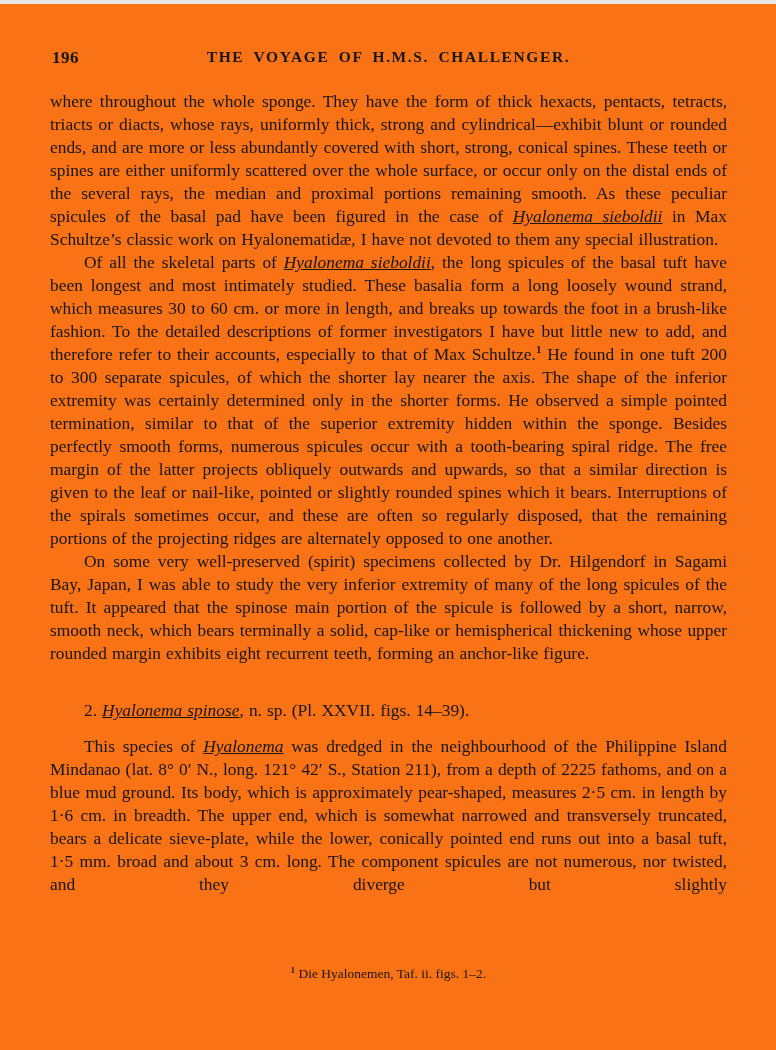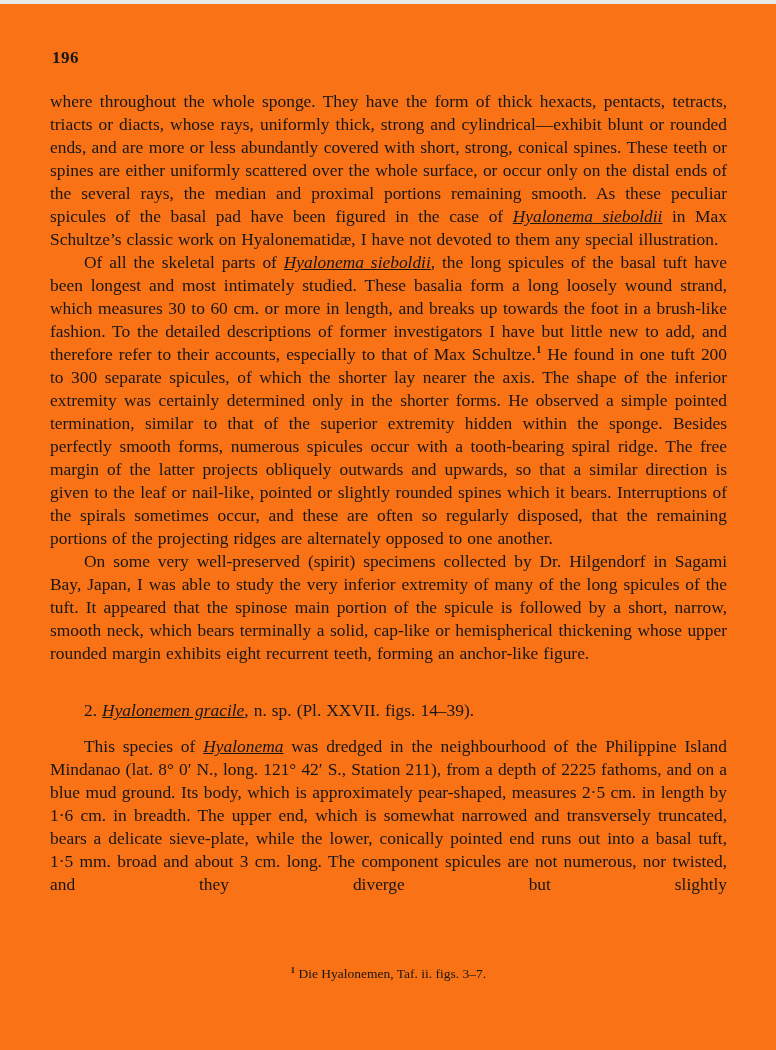--- a/index.html
+++ b/index.html
@@ -79,24 +79,25 @@
     font-size: 13.5px;
     line-height: 18px;
   }
 </style>
 </head>
 <body>
 
 <div class="page">
   <header class="running-head">
     <span class="page-number">196</span>
+    <span class="running-title">THE VOYAGE OF H.M.S. CHALLENGER.</span>
   </header>
 
   <main class="body-text">
       <p class=""><span>where throughout the whole sponge.  They have the form of thick hexacts, pentacts, tetracts, triacts or diacts, whose rays, uniformly thick, strong and cylindrical—exhibit blunt or rounded ends, and are more or less abundantly covered with short, strong, conical spines.  These teeth or spines are either uniformly scattered over the whole surface, or occur only on the distal ends of the several rays, the median and proximal portions remaining smooth.  As these peculiar spicules of the basal pad have been figured in the case of </span><span class="italic">Hyalonema sieboldii</span><span> in Max Schultze’s classic work on Hyalonematidæ, I have not devoted to them any special illustration.</span></p>
       <p class="indent"><span>Of all the skeletal parts of </span><span class="italic">Hyalonema sieboldii</span><span>, the long spicules of the basal tuft have been longest and most intimately studied.  These basalia form a long loosely wound strand, which measures 30 to 60 cm. or more in length, and breaks up towards the foot in a brush-like fashion.  To the detailed descriptions of former investigators I have but little new to add, and therefore refer to their accounts, especially to that of Max Schultze.</span><sup class="fn-ref">1</sup><span>  He found in one tuft 200 to 300 separate spicules, of which the shorter lay nearer the axis.  The shape of the inferior extremity was certainly determined only in the shorter forms.  He observed a simple pointed termination, similar to that of the superior extremity hidden within the sponge.  Besides perfectly smooth forms, numerous spicules occur with a tooth-bearing spiral ridge.  The free margin of the latter projects obliquely outwards and upwards, so that a similar direction is given to the leaf or nail-like, pointed or slightly rounded spines which it bears.  Interruptions of the spirals sometimes occur, and these are often so regularly disposed, that the remaining portions of the projecting ridges are alternately opposed to one another.</span></p>
       <p class="indent"><span>On some very well-preserved (spirit) specimens collected by Dr. Hilgendorf in Sagami Bay, Japan, I was able to study the very inferior extremity of many of the long spicules of the tuft.  It appeared that the spinose main portion of the spicule is followed by a short, narrow, smooth neck, which bears terminally a solid, cap-like or hemispherical thickening whose upper rounded margin exhibits eight recurrent teeth, forming an anchor-like figure.</span></p>
-      <p class="section-heading"><span>2. </span><span class="italic">Hyalonemen gracile</span><span>, n. sp. (Pl. XXVII. figs. 14–39).</span></p>
+      <p class="section-heading"><span>2. </span><span class="italic">Hyalonema spinose</span><span>, n. sp. (Pl. XXVII. figs. 14–39).</span></p>
       <p class="indent continues"><span>This species of </span><span class="italic">Hyalonema</span><span> was dredged in the neighbourhood of the Philippine Island Mindanao (lat. 8° 0′ N., long. 121° 42′ S., Station 211), from a depth of 2225 fathoms, and on a blue mud ground.  Its body, which is approximately pear-shaped, measures 2·5 cm. in length by 1·6 cm. in breadth.  The upper end, which is somewhat narrowed and transversely truncated, bears a delicate sieve-plate, while the lower, conically pointed end runs out into a basal tuft, 1·5 mm. broad and about 3 cm. long.  The component spicules are not numerous, nor twisted, and they diverge but slightly</span></p>
     </main>
 
-  <footer class="footnote"><sup class="fn-ref">1</sup><span> Die Hyalonemen, Taf. ii. figs. 3–7.</span></footer>
+  <footer class="footnote"><sup class="fn-ref">1</sup><span> Die Hyalonemen, Taf. ii. figs. 1–2.</span></footer>
 </div>
 
 </body></html>

